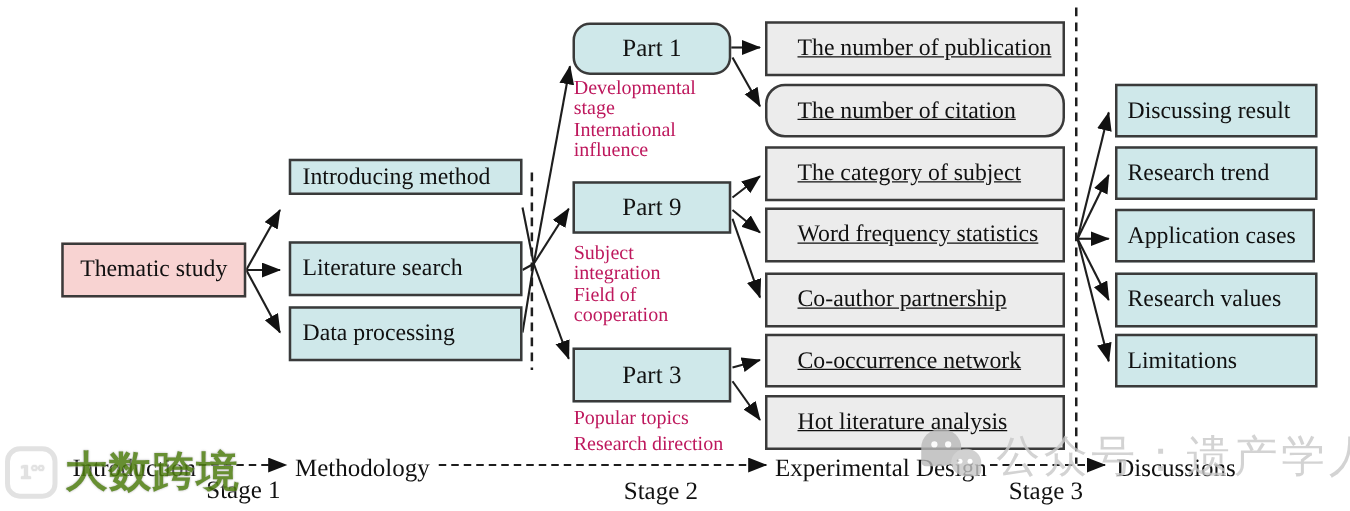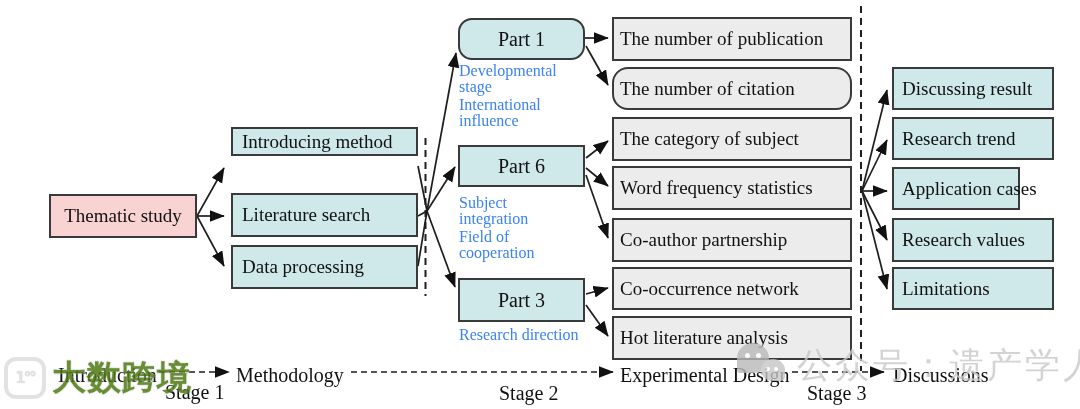--- a/index.html
+++ b/index.html
@@ -10,24 +10,24 @@
   .layer{position:absolute;left:0;top:0;width:1080px;height:409px;}
   svg.layer{z-index:1;}
   .node{
     position:absolute;z-index:2;border:2px solid var(--border,#3a3a3a);
     box-sizing:border-box;display:flex;align-items:center;
     font-size:19px;line-height:1.05;white-space:nowrap;
   }
   .root-box{background:var(--root-fill,#f8d3d2);justify-content:center;}
   .proc-box{background:var(--process-fill,#cfe8ea);padding-left:9px;}
   .part-box{background:var(--process-fill,#cfe8ea);justify-content:center;font-size:20px;}
-  .out-box{background:var(--output-fill,#ececec);padding-left:6px;}
+  .out-box{background:var(--output-fill,#ececec);padding-left:24px;text-decoration:underline;}
   .disc-box{background:var(--process-fill,#cfe8ea);padding-left:8px;}
   .part-note{
-    position:absolute;z-index:2;font-size:16px;line-height:1.03;color:#3b82f6;
+    position:absolute;z-index:2;font-size:16px;line-height:1.03;color:#be185d;
   }
   .part-note div{margin:0 0 1px 0;}
   .part-note.wide div{margin:0 0 3px 0;line-height:1.13;}
   .tl-text{position:absolute;z-index:2;font-size:20px;white-space:nowrap;}
   
   .wm{position:absolute;z-index:5;display:flex;align-items:center;pointer-events:none;}
   .wm-left{left:4px;top:355px;opacity:.85;}
   .dsl-logo{
     width:42px;height:42px;border:4px solid #dedede;border-radius:12px;box-sizing:border-box;
     color:#dedede;font-family:"DejaVu Sans",sans-serif;font-weight:bold;font-size:15px;
@@ -119,31 +119,32 @@
 
   <div class="node part-box" style="left:458px;top:18px;width:127px;height:42px;border-radius:14px;">
     <span>Part 1</span>
   </div>
   <div class="part-note" style="left:459px;top:63px;width:112px;">
     <div>Developmental stage</div>
     <div>International influence</div>
   </div>
 
   <div class="node part-box" style="left:458px;top:145px;width:127px;height:42px;">
-    <span>Part 6</span>
+    <span>Part 9</span>
   </div>
   <div class="part-note" style="left:459px;top:195px;width:104px;">
     <div>Subject integration</div>
     <div>Field of cooperation</div>
   </div>
 
   <div class="node part-box" style="left:458px;top:278px;width:127px;height:44px;">
     <span>Part 3</span>
   </div>
   <div class="part-note wide" style="left:459px;top:326px;width:165px;">
+    <div>Popular topics</div>
     <div>Research direction</div>
   </div>
 
   <div class="node out-box" style="left:612px;top:17px;width:240px;height:44px;">
     <span>The number of publication</span>
   </div>
   <div class="node out-box" style="left:612px;top:67px;width:240px;height:43px;border-radius:16px;">
     <span>The number of citation</span>
   </div>
   <div class="node out-box" style="left:612px;top:117px;width:240px;height:44px;">
@@ -161,21 +162,21 @@
   <div class="node out-box" style="left:612px;top:316px;width:240px;height:44px;">
     <span>Hot literature analysis</span>
   </div>
 
   <div class="node disc-box" style="left:892px;top:67px;width:162px;height:43px;">
     <span>Discussing result</span>
   </div>
   <div class="node disc-box" style="left:892px;top:117px;width:162px;height:43px;">
     <span>Research trend</span>
   </div>
-  <div class="node disc-box" style="left:892px;top:167px;width:128px;height:43px;">
+  <div class="node disc-box" style="left:892px;top:167px;width:160px;height:43px;">
     <span>Application cases</span>
   </div>
   <div class="node disc-box" style="left:892px;top:267px;width:162px;height:43px;">
     <span>Limitations</span>
   </div>
   <div class="node disc-box" style="left:892px;top:218px;width:162px;height:44px;">
     <span>Research values</span>
   </div>
 
   <div class="tl-text" style="left:58px;top:364px;">Introduction</div>

